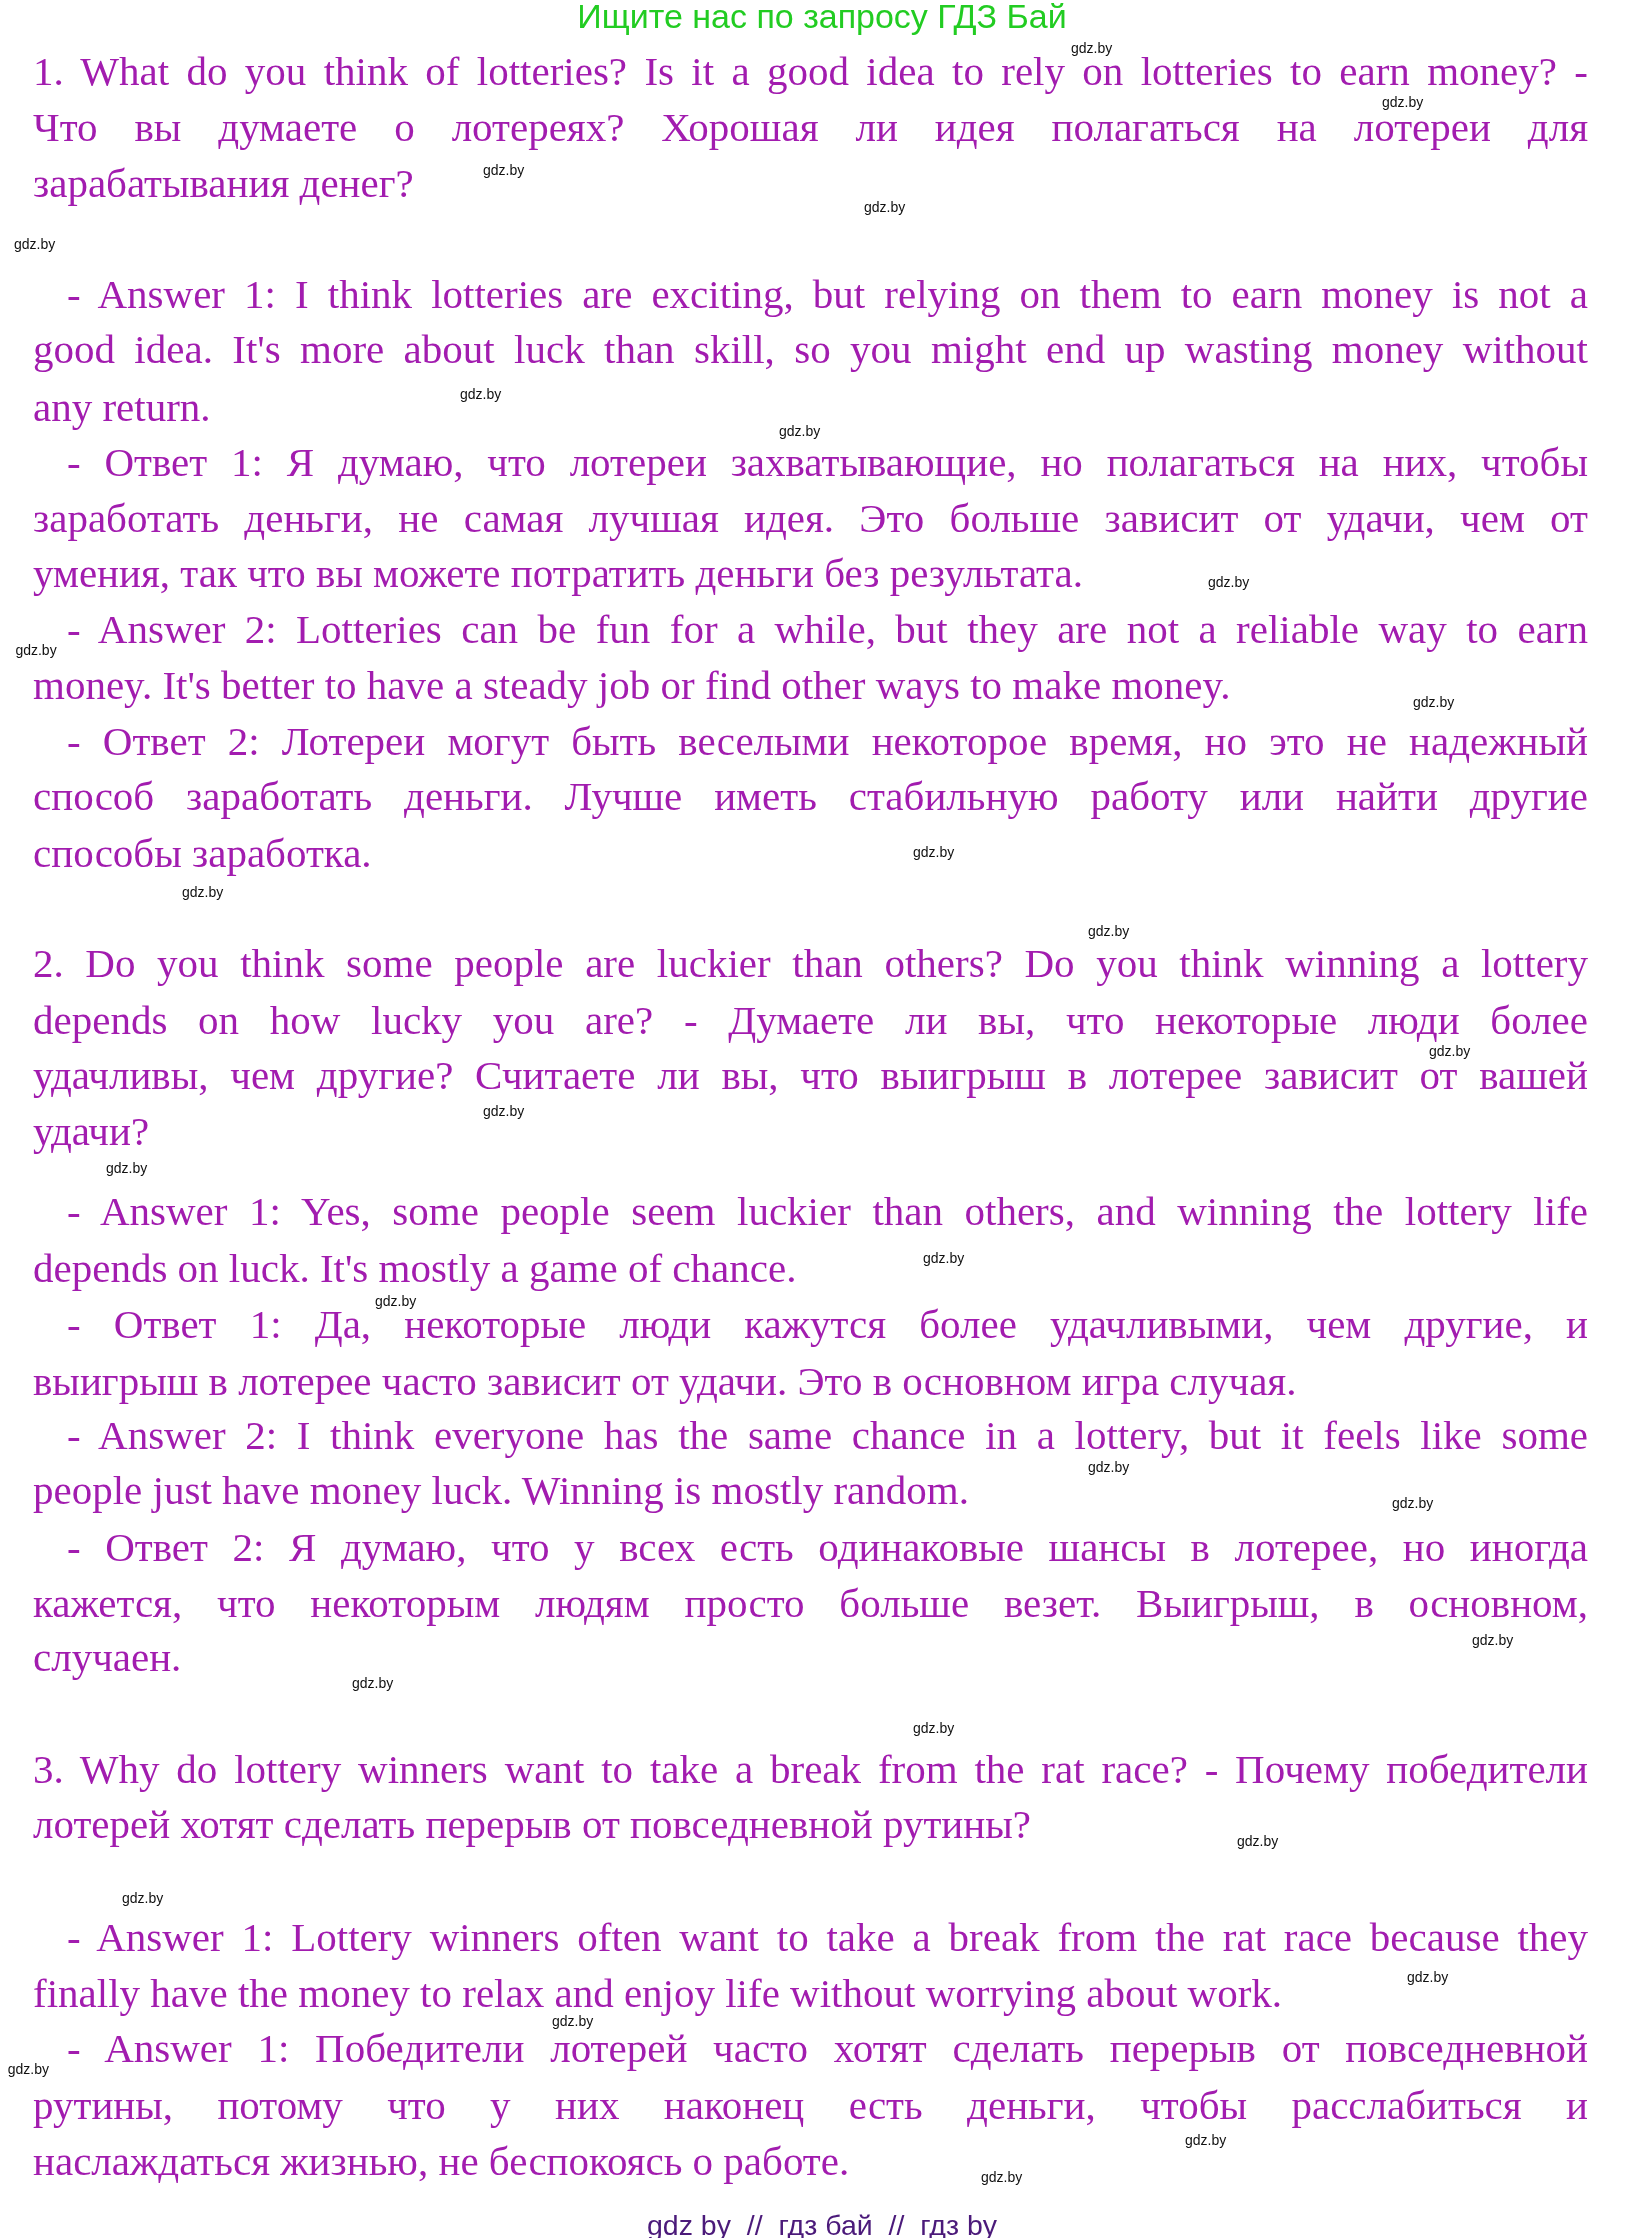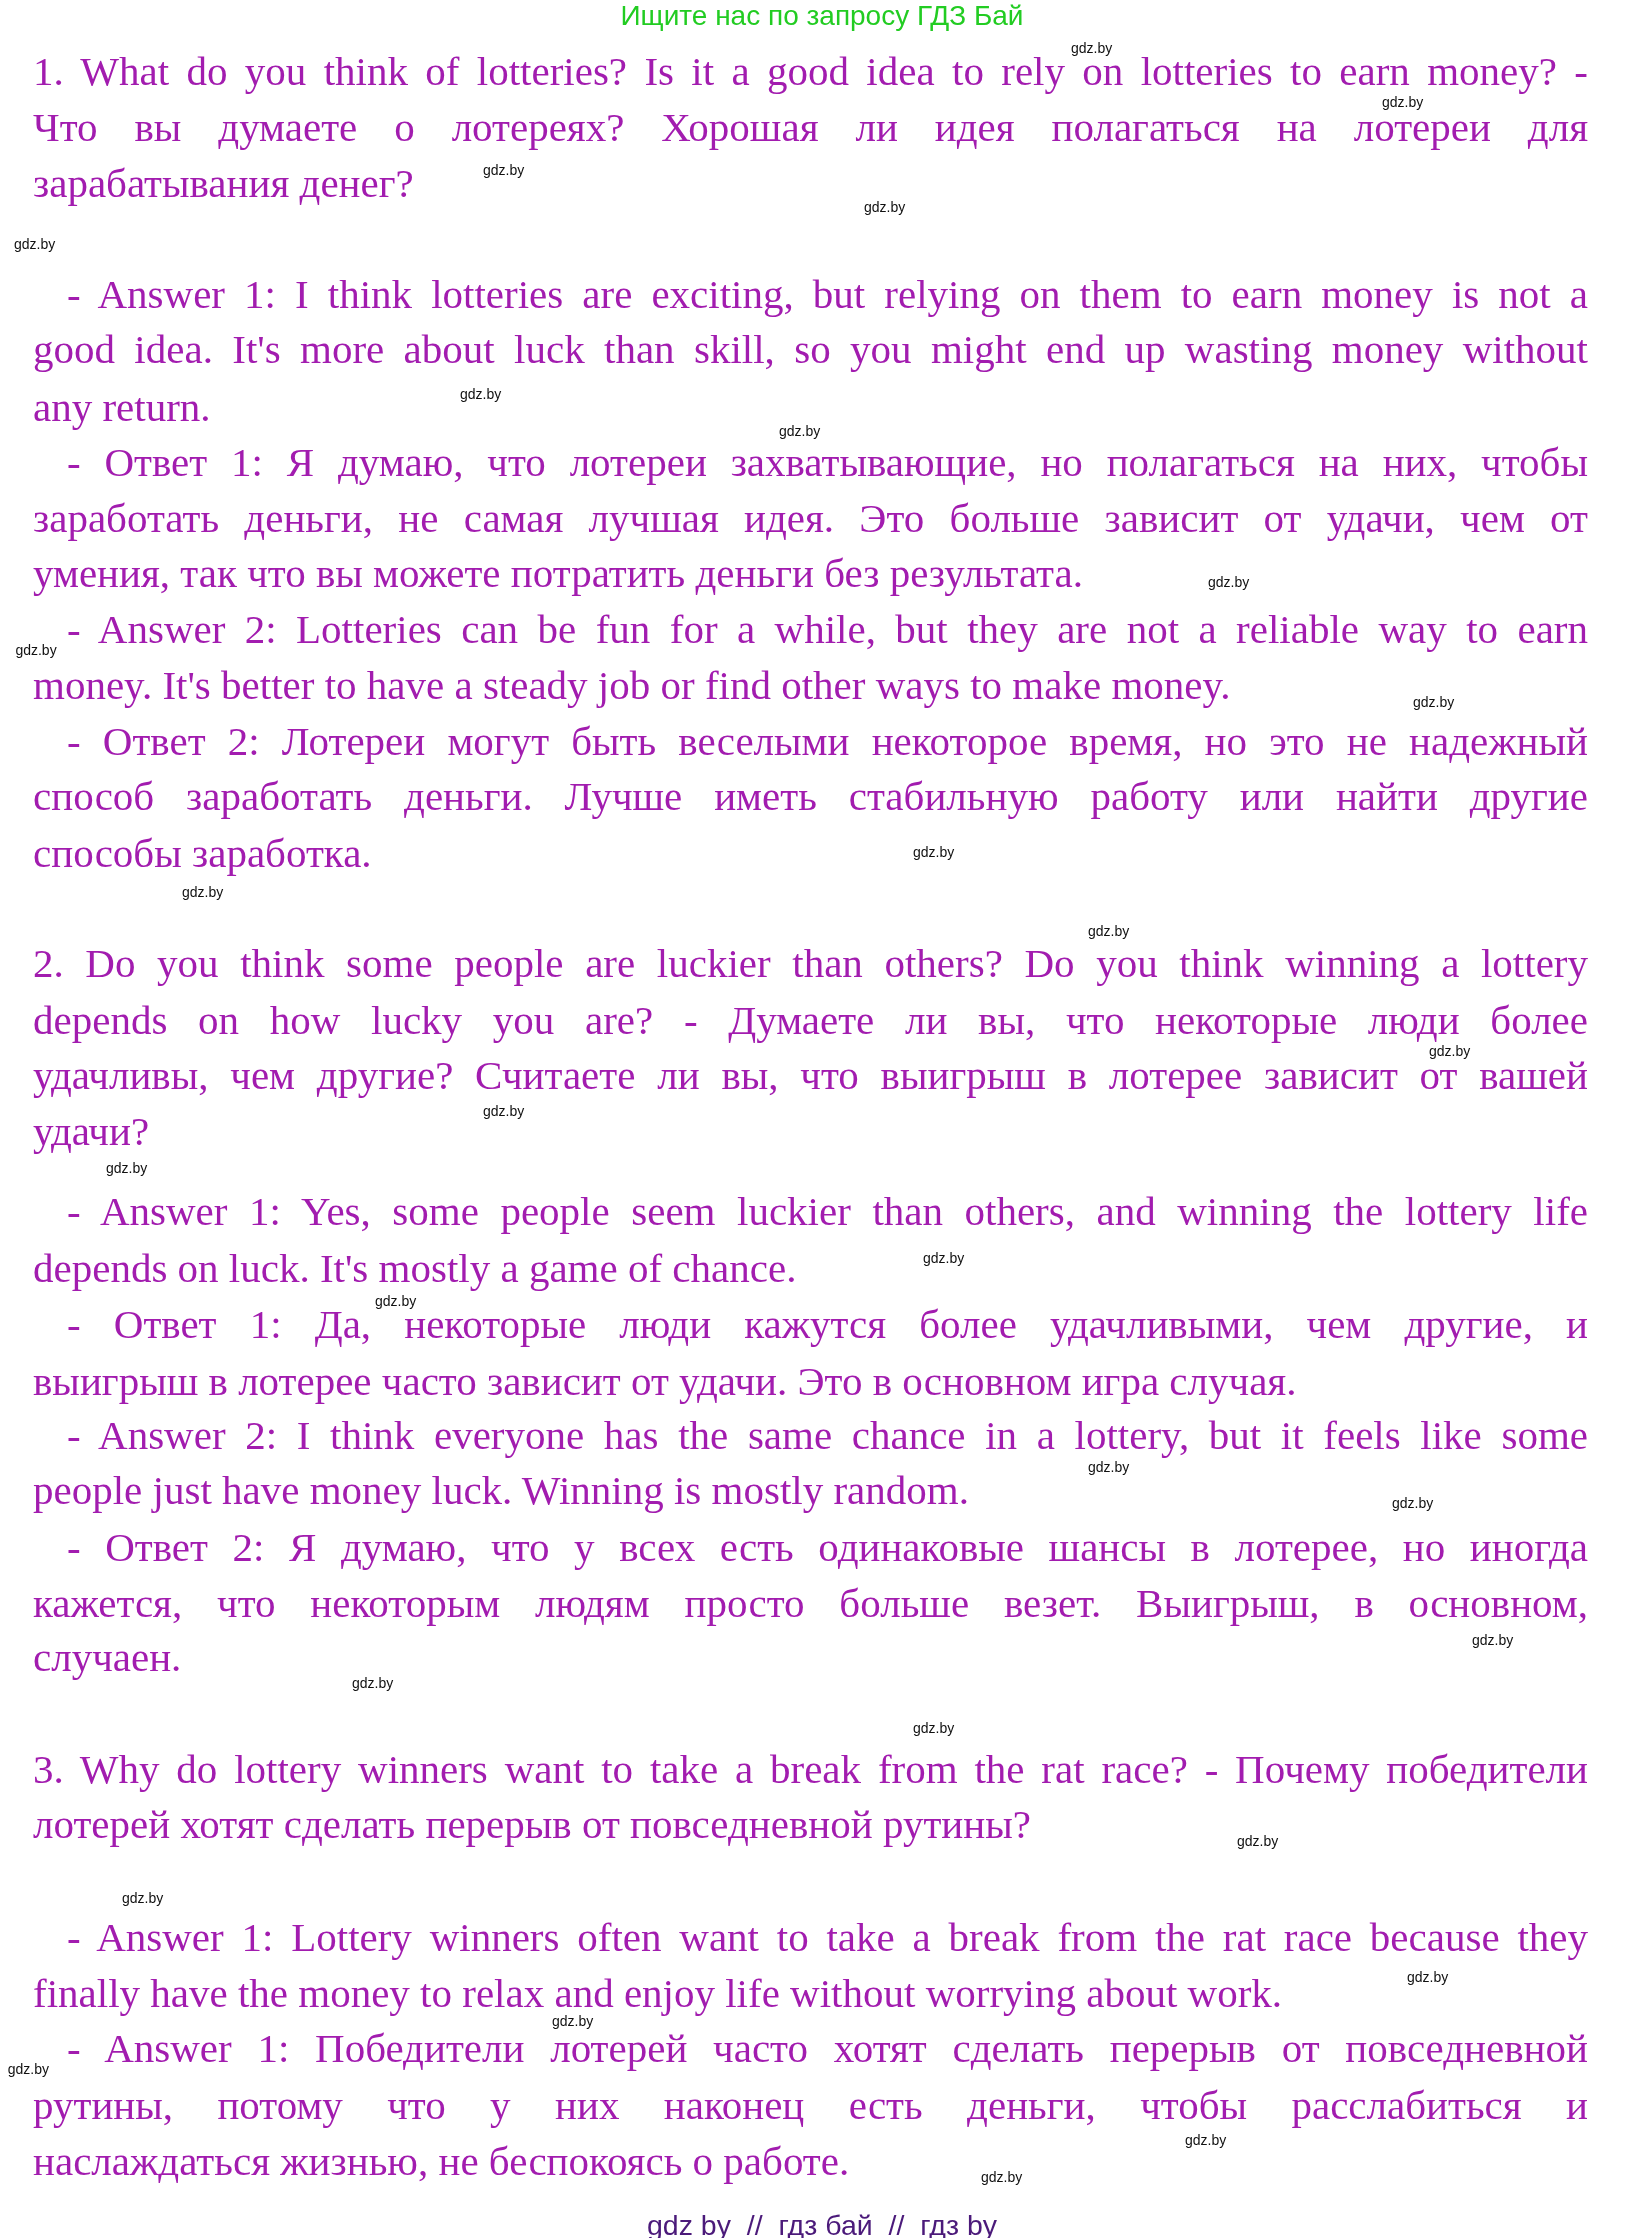--- a/index.html
+++ b/index.html
@@ -1,20 +1,20 @@
 <!DOCTYPE html>
 <html style="font-size:12.3px"><head>
 <meta charset="utf-8">
 <style>
   html, body { margin: 0; padding: 0; background: #ffffff; }
   body { width: 1644px; height: 2239px; position: relative; overflow: hidden; }
   .header {
     position: absolute; left: 0; width: 1644px; top: 0; height: 34px;
     text-align: center; font-family: "Liberation Sans", sans-serif;
-    font-size: 28px; line-height: 32px; color: #22cc22;
+    font-size: 34px; line-height: 32px; color: #22cc22;
   }
   .line {
     position: absolute; left: 33px; width: 1555px; height: 56px;
     font-family: "Liberation Serif", serif; font-size: 41px; line-height: 56px;
     color: #a21caf; white-space: nowrap; text-align: justify; text-align-last: justify;
     transform: translateY(-28px);
   }
   .line.last { text-align-last: left; }
   .line.indent { padding-left: 34px; width: 1521px; }
   .wm {

